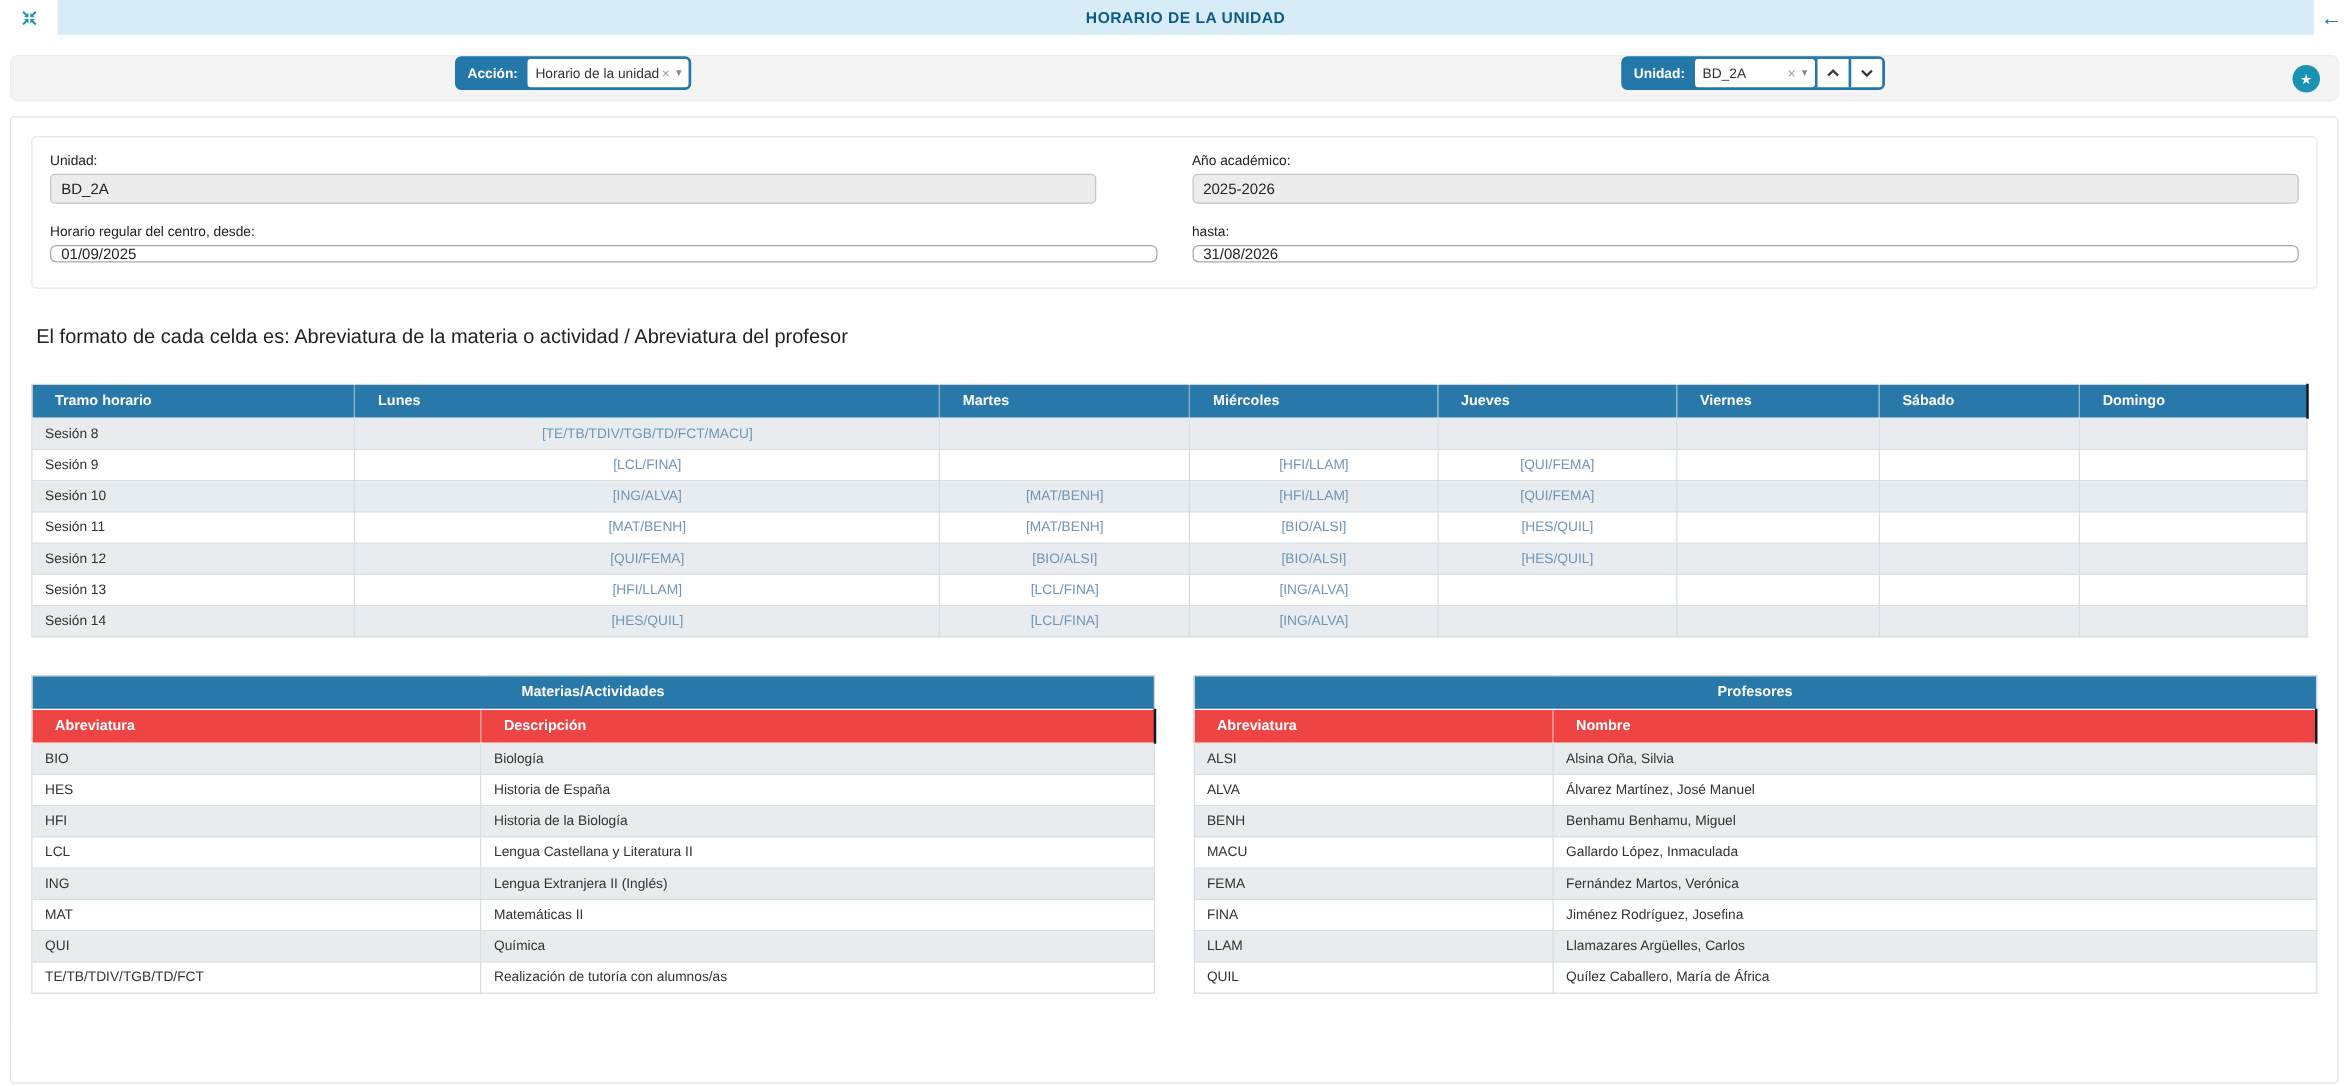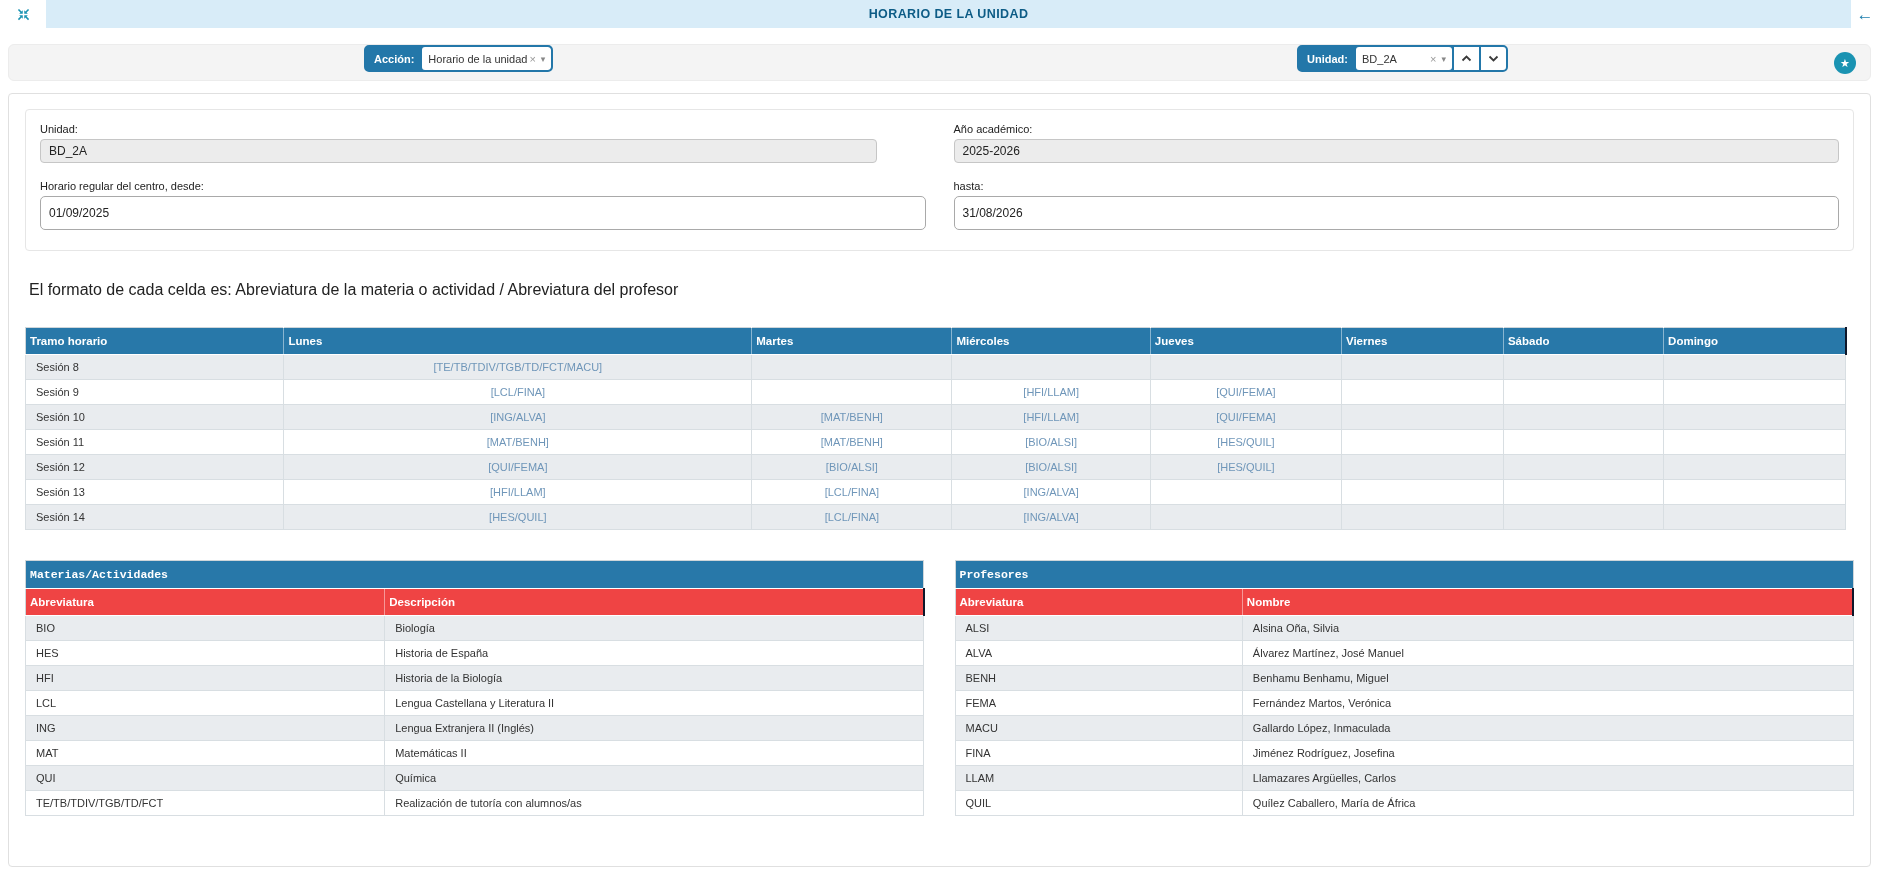--- a/index.html
+++ b/index.html
@@ -37,31 +37,31 @@
   
   .panel { margin:12px 8px 0 8px; border:1px solid #e0e0e0; border-radius:4px; background:#fff;
            height:774px; padding:15px 16px 0 16px; }
 
   .form-box { border:1px solid #e6e6e6; border-radius:4px; padding:13px 14px 20px 14px;
               display:grid; grid-template-columns:1fr 1fr; column-gap:28px; row-gap:17px; }
   .field label { display:block; font-size:11px; color:#222; margin-bottom:4px; }
   .field input { display:block; width:100%; font-family:inherit; font-size:12px; color:#222; padding:0 8px; }
   .field input.ro { height:24px; background:#ececec; border:1px solid #c6c6c6; border-radius:4px; }
   .field input.ro.short { width:94.5%; }
-  .field input.date { height:34px; background:#fff; border:1px solid #a9a9a9; border-radius:5px; }
+  .field input.date { height:14px; background:#fff; border:1px solid #a9a9a9; border-radius:5px; }
 
   .note { margin:30px 0 0 4px; font-size:16px; color:#222; }
 
   
   table.grid-table { border-collapse:collapse; width:100%; border:1px solid #cfd6da; }
   table.timetable { margin-top:28px; width:99.6%; }
   .grid-table th { background:#2878a9; color:#fff; font-size:11.5px; font-weight:bold; text-align:left;
-                   padding:7px 4px; border-right:1px solid rgba(255,255,255,.45); border-bottom:1px solid #fff; }
+                   padding:7px 18px; border-right:1px solid rgba(255,255,255,.45); border-bottom:1px solid #fff; }
   .grid-table th:last-child { border-right:2px solid #0f172a; }
-  .grid-table th.tbl-title { text-align:left; border-right:none;font-family:Liberation Mono, monospace; }
+  .grid-table th.tbl-title { text-align:center; border-right:none; }
   .grid-table tr.subhead th { background:#ef4444; }
   .grid-table td { font-size:11px; color:#333; padding:6px 10px; border:1px solid #d8dee2; height:15px; }
   .grid-table tbody tr:nth-child(odd) { background:#e9ecef; }
   .grid-table tbody tr:nth-child(even) { background:#fff; }
   table.timetable td.val { text-align:center; color:#6f96b9; }
 
   .tables-row { display:flex; gap:30px; margin-top:30px; }
   .tables-row table { flex:1; align-self:flex-start; }
 
   svg.ic { display:block; }
@@ -319,28 +319,28 @@
           </tr>
           <tr>
             <td>ALVA</td>
             <td>Álvarez Martínez, José Manuel</td>
           </tr>
           <tr>
             <td>BENH</td>
             <td>Benhamu Benhamu, Miguel</td>
           </tr>
           <tr>
+            <td>MACU</td>
+            <td>Gallardo López, Inmaculada</td>
+          </tr>
+          <tr>
             <td>FEMA</td>
             <td>Fernández Martos, Verónica</td>
           </tr>
           <tr>
-            <td>MACU</td>
-            <td>Gallardo López, Inmaculada</td>
-          </tr>
-          <tr>
             <td>FINA</td>
             <td>Jiménez Rodríguez, Josefina</td>
           </tr>
           <tr>
             <td>LLAM</td>
             <td>Llamazares Argüelles, Carlos</td>
           </tr>
           <tr>
             <td>QUIL</td>
             <td>Quílez Caballero, María de África</td>

